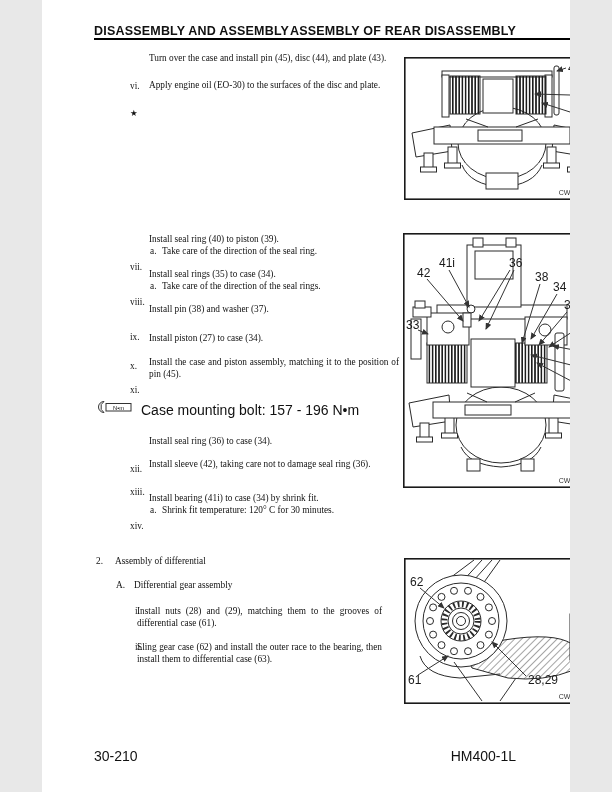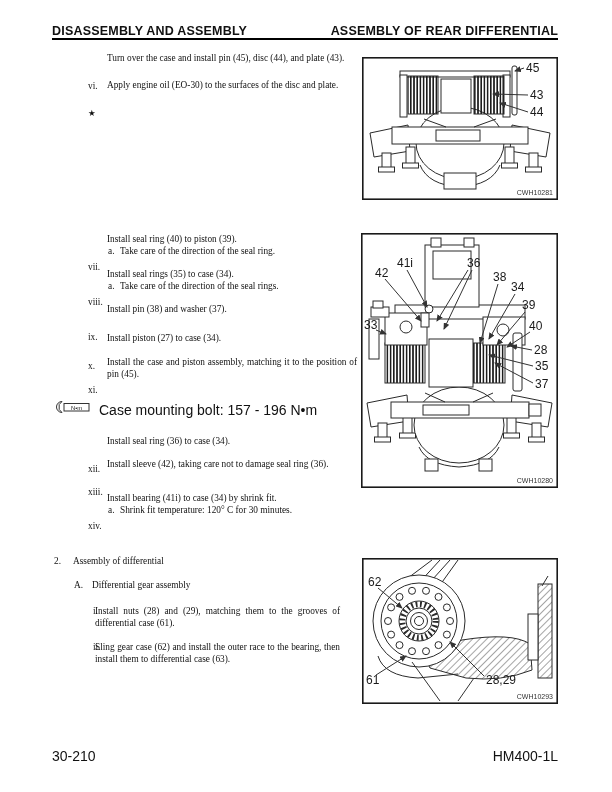--- a/index.html
+++ b/index.html
@@ -1,16 +1,16 @@
 <!DOCTYPE html>
 <html><head>
 <meta charset="utf-8">
 <style>
   html,body{margin:0;padding:0;background:#e8e8e8;}
-  .page{position:relative;width:612px;height:792px;background:#ffffff;margin:0 auto;
+  .page{position:relative;width:528px;height:792px;background:#ffffff;margin:0 auto;
         font-family:"Liberation Serif",serif;color:#111;overflow:hidden;}
   
   .hdr{position:absolute;top:24px;font-family:"Liberation Sans",sans-serif;
        font-weight:bold;font-size:12.5px;letter-spacing:.2px;white-space:nowrap;}
   .hdr-left{left:52px;}
   .hdr-right{right:54px;}
   .hrule{position:absolute;left:52px;top:37.5px;width:506px;height:2.2px;background:#000;}
   
   .step{position:absolute;left:88px;width:270px;font-size:9.3px;line-height:12px;}
   .step .lbl{position:absolute;left:0;top:0;margin-top:28px;}
@@ -39,21 +39,21 @@
   .ln{stroke:#333;stroke-width:1;fill:none;}
   .co{font-family:"Liberation Sans",sans-serif;font-size:12px;fill:#1a1a1a;}
   .figid{font-family:"Liberation Sans",sans-serif;font-size:7px;fill:#333;}
 </style>
 </head>
 <body>
 
 <div class="page">
 
   <div class="hdr hdr-left">DISASSEMBLY AND ASSEMBLY</div>
-  <div class="hdr hdr-right">ASSEMBLY OF REAR DIFFERENTIAL</div>
+  <div class="hdr hdr-right">ASSEMBLY OF REAR DISASSEMBLY</div>
   <div class="hrule"></div>
 
   <div class="step" style="top:52px">
     <span class="lbl">vi.</span>
     <div class="txt">Turn over the case and install pin (45), disc (44), and plate (43).</div>
   </div>
 
   <div class="step" style="top:79px">
     <span class="lbl" style="font-size:8.5px">★</span>
     <div class="txt">Apply engine oil (EO-30) to the surfaces of the disc and plate.</div>

